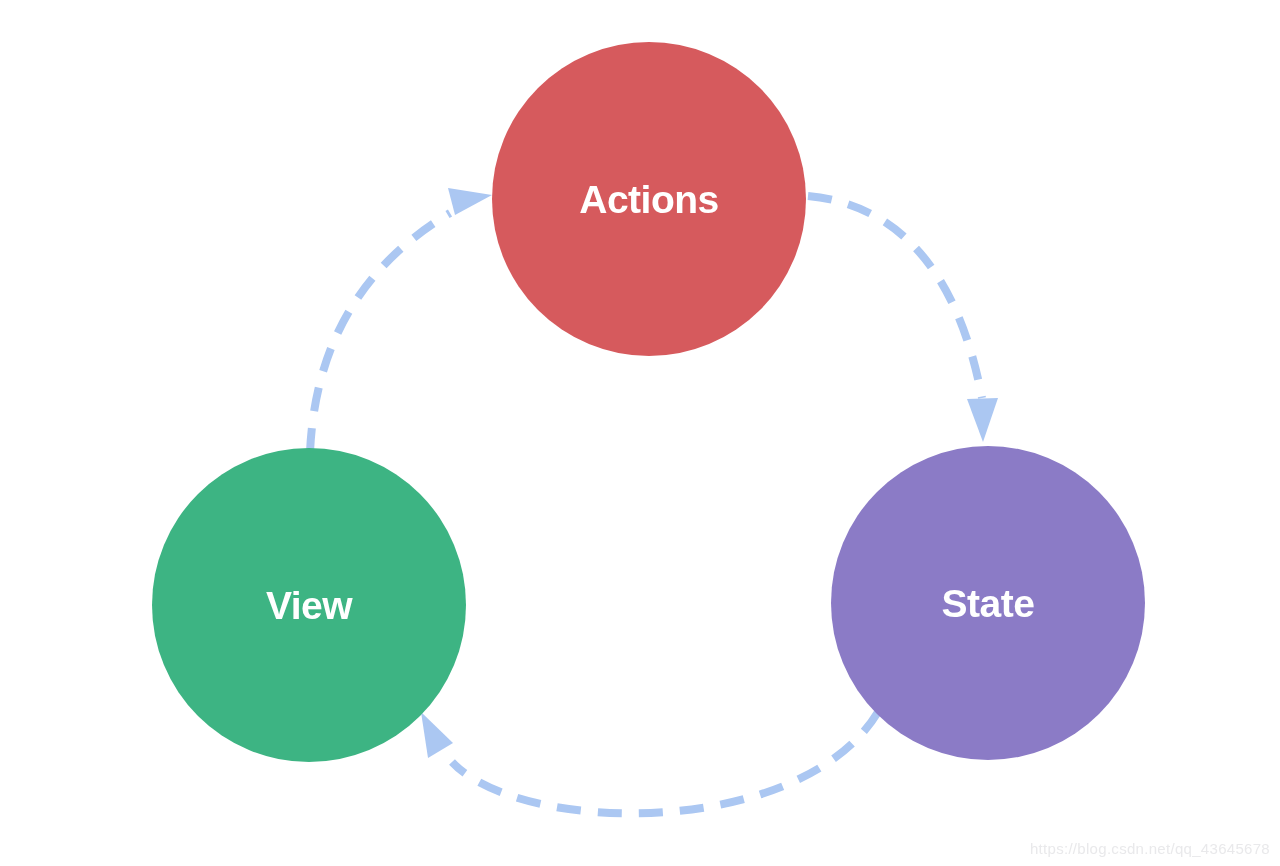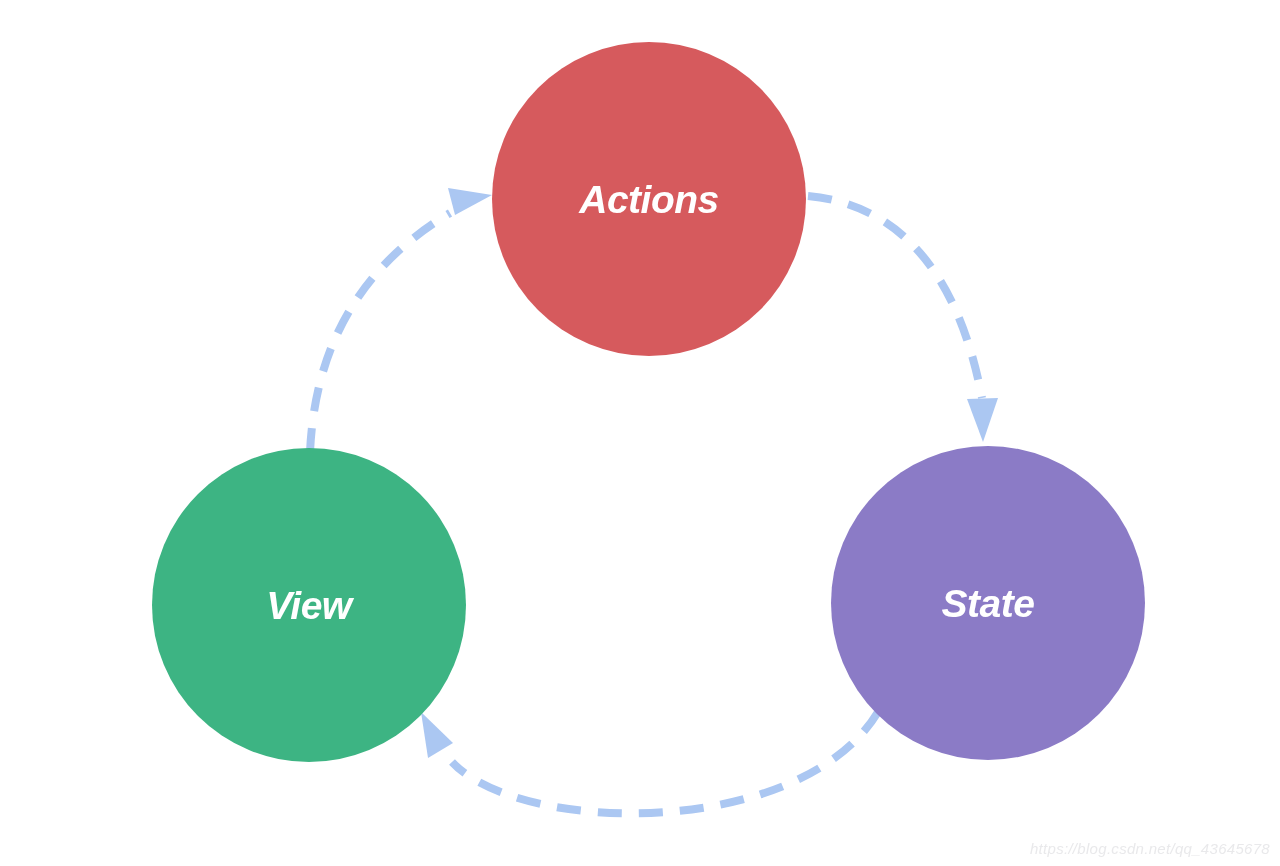--- a/index.html
+++ b/index.html
@@ -7,21 +7,20 @@
     padding: 0;
     background: #ffffff;
   }
   .canvas {
     position: relative;
     width: 1280px;
     height: 866px;
     background: #ffffff;
     overflow: hidden;
     font-family: "Liberation Sans", "DejaVu Sans", sans-serif;
-    font-style: italic;
   }
   .diagram-svg {
     position: absolute;
     left: 0;
     top: 0;
   }
   .flow-path {
     fill: none;
     stroke-width: 8;
     stroke-dasharray: 24 17;

